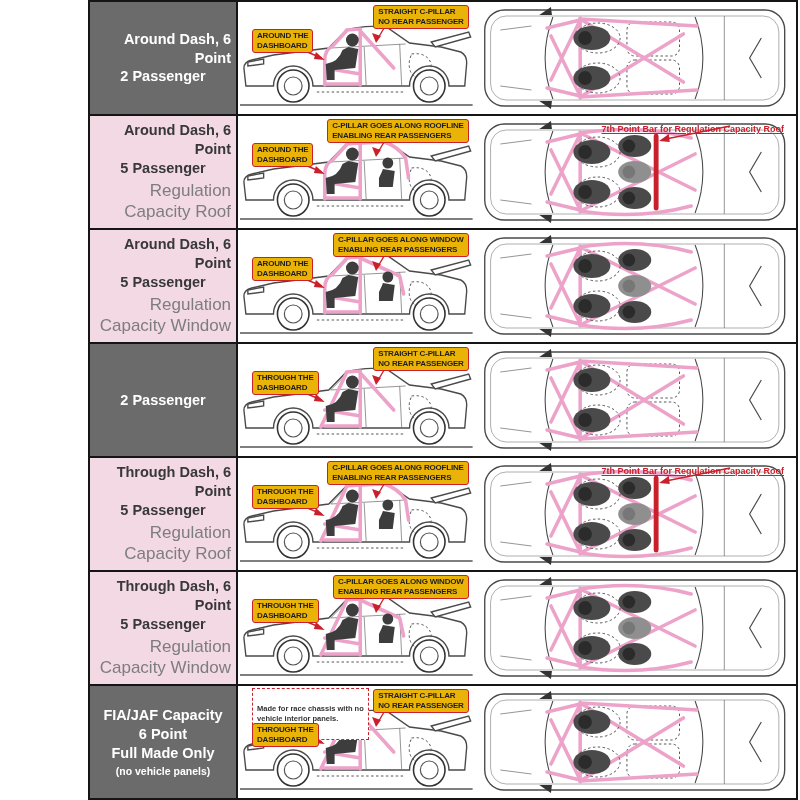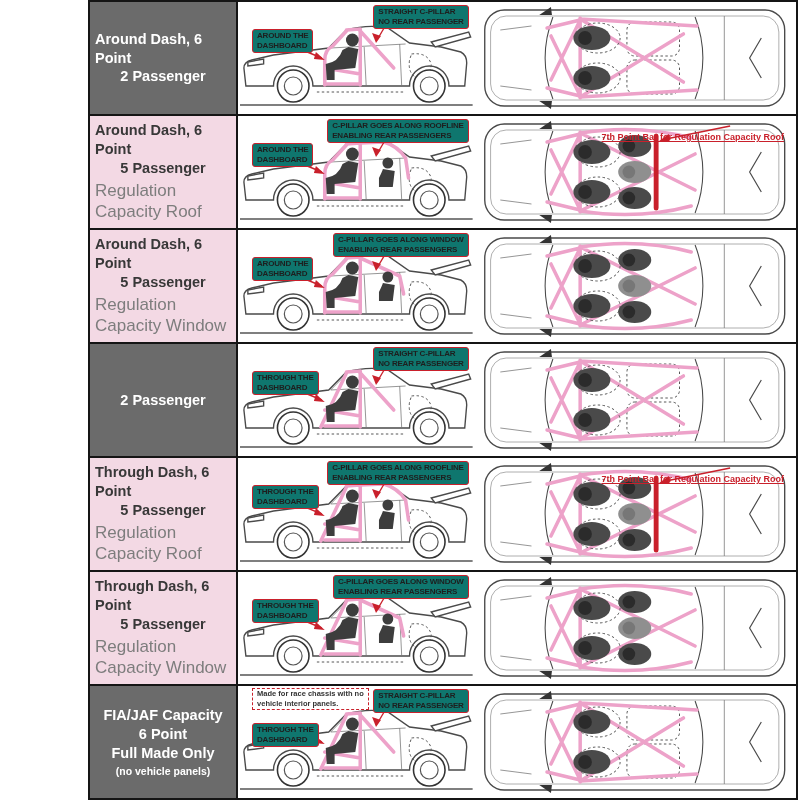--- a/index.html
+++ b/index.html
@@ -1,38 +1,38 @@
 <!DOCTYPE html>
 <html><head>
 <meta charset="utf-8">
 <style>
   html,body{margin:0;padding:0;background:#fff;width:800px;height:800px;
     font-family:"Liberation Sans",sans-serif;-webkit-font-smoothing:antialiased;}
   .grid{position:absolute;left:88px;top:0;width:710px;border-top:2px solid #151515;}
   .row{display:flex;height:112px;border-bottom:2px solid #151515;background:#fff;}
   .label-cell{width:152px;box-sizing:border-box;border-left:2px solid #151515;border-right:2px solid #151515;
-    display:flex;flex-direction:column;justify-content:center;align-items:center;text-align:left;padding:0 5px;}
+    display:flex;flex-direction:column;justify-content:center;align-items:center;text-align:right;padding:0 5px;}
   .theme-dark .label-cell{background:#6b6b6b;color:#fff;}
   .theme-pink .label-cell{background:#f3d9e4;color:#383838;}
   .lbl-main{font-size:14.5px;font-weight:bold;line-height:1.3;}
   .lbl-sub{font-size:17px;line-height:1.25;margin-top:2px;color:#7d7d7d;}
   .theme-dark .lbl-sub{color:#fff;font-weight:bold;font-size:10.5px;}
   .lbl-main:empty,.lbl-sub:empty{display:none;}
   .side-cell{position:relative;width:240px;}
   .top-cell{position:relative;width:326px;border-right:2px solid #151515;}
   svg.art{position:absolute;left:0;top:0;width:100%;height:100%;}
-  .callout{position:absolute;background:#0f766e;border:1.6px solid #c9202b;border-radius:3px;
+  .callout{position:absolute;background:#eab308;border:1.6px solid #c9202b;border-radius:3px;
     padding:1px 4px;font-size:8px;font-weight:bold;line-height:1.25;white-space:pre-line;
     color:#1e1e1e;letter-spacing:-0.2px;z-index:2;}
   .co-dash{left:14px;top:27px;}
   .co-cpillar{right:6px;top:3px;text-align:left;}
   .r7 .co-dash{top:37px;}
   .race-note{position:absolute;left:14px;top:2px;border:1.5px dashed #c9202b;background:#fff;
-    padding:0 4px;font-size:7.5px;font-weight:bold;line-height:1.3;white-space:pre-line;color:#333;z-index:2;}
-  .red-note{position:absolute;right:12px;top:16px;font-size:9px;font-weight:bold;color:#c9202b;
+    padding:15px 4px;font-size:7.5px;font-weight:bold;line-height:1.3;white-space:pre-line;color:#333;z-index:2;}
+  .red-note{position:absolute;right:12px;top:8px;font-size:9px;font-weight:bold;color:#c9202b;
     text-decoration:underline;z-index:2;margin-left:14px;}
   
   .cage{stroke:#eda2c9;stroke-width:3.6;fill:none;stroke-linecap:round;stroke-linejoin:round;}
   .body-ln{stroke:#4a4a4a;stroke-width:1.4;fill:#fff;}
   .thin-ln{stroke:#7a7a7a;stroke-width:0.8;fill:none;}
   .ptr{stroke:#c9202b;stroke-width:1.4;}
   .ptr-f{fill:#c9202b;stroke:none;}
   .fig{fill:#3d3d3d;}
   .dotted{stroke:#555;stroke-width:1;fill:none;stroke-dasharray:2.5,2.5;}
 </style>

